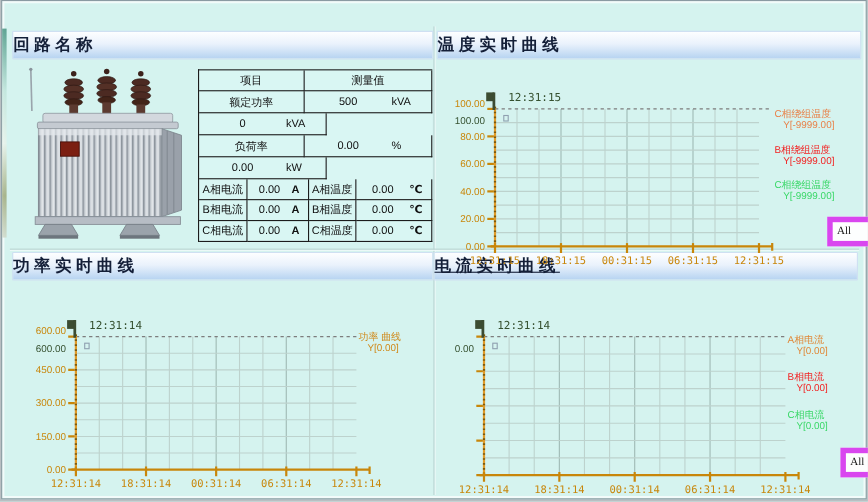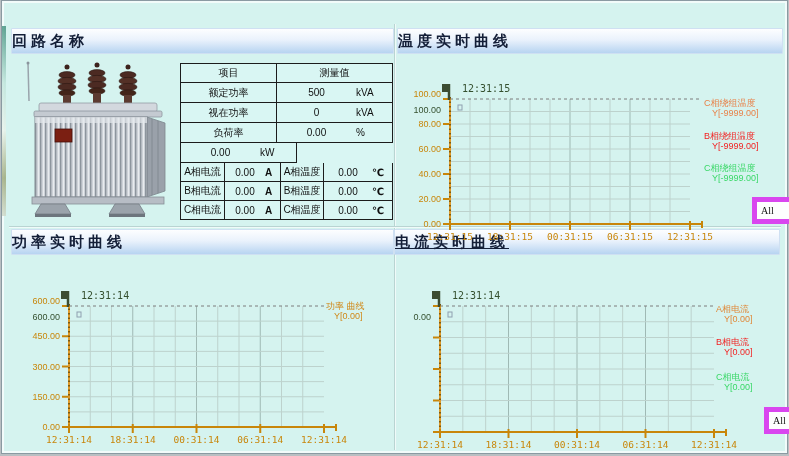--- a/index.html
+++ b/index.html
@@ -176,21 +176,20 @@
         <div class="tcell c-val hdr" style="justify-content:center">测量值</div>
       </div>
       <div class="trow h20">
         <div class="tcell c-item">额定功率</div>
         <div class="tcell c-val">
             <span class="v">500</span>
             <span class="u">kVA</span>
           </div>
       </div>
       <div class="trow h20">
-        <div class="tcell c-item">视在功率</div>
         <div class="tcell c-val">
             <span class="v">0</span>
             <span class="u">kVA</span>
           </div>
       </div>
       <div class="trow h20">
         <div class="tcell c-item">负荷率</div>
         <div class="tcell c-val">
             <span class="v">0.00</span>
             <span class="u">%</span>

